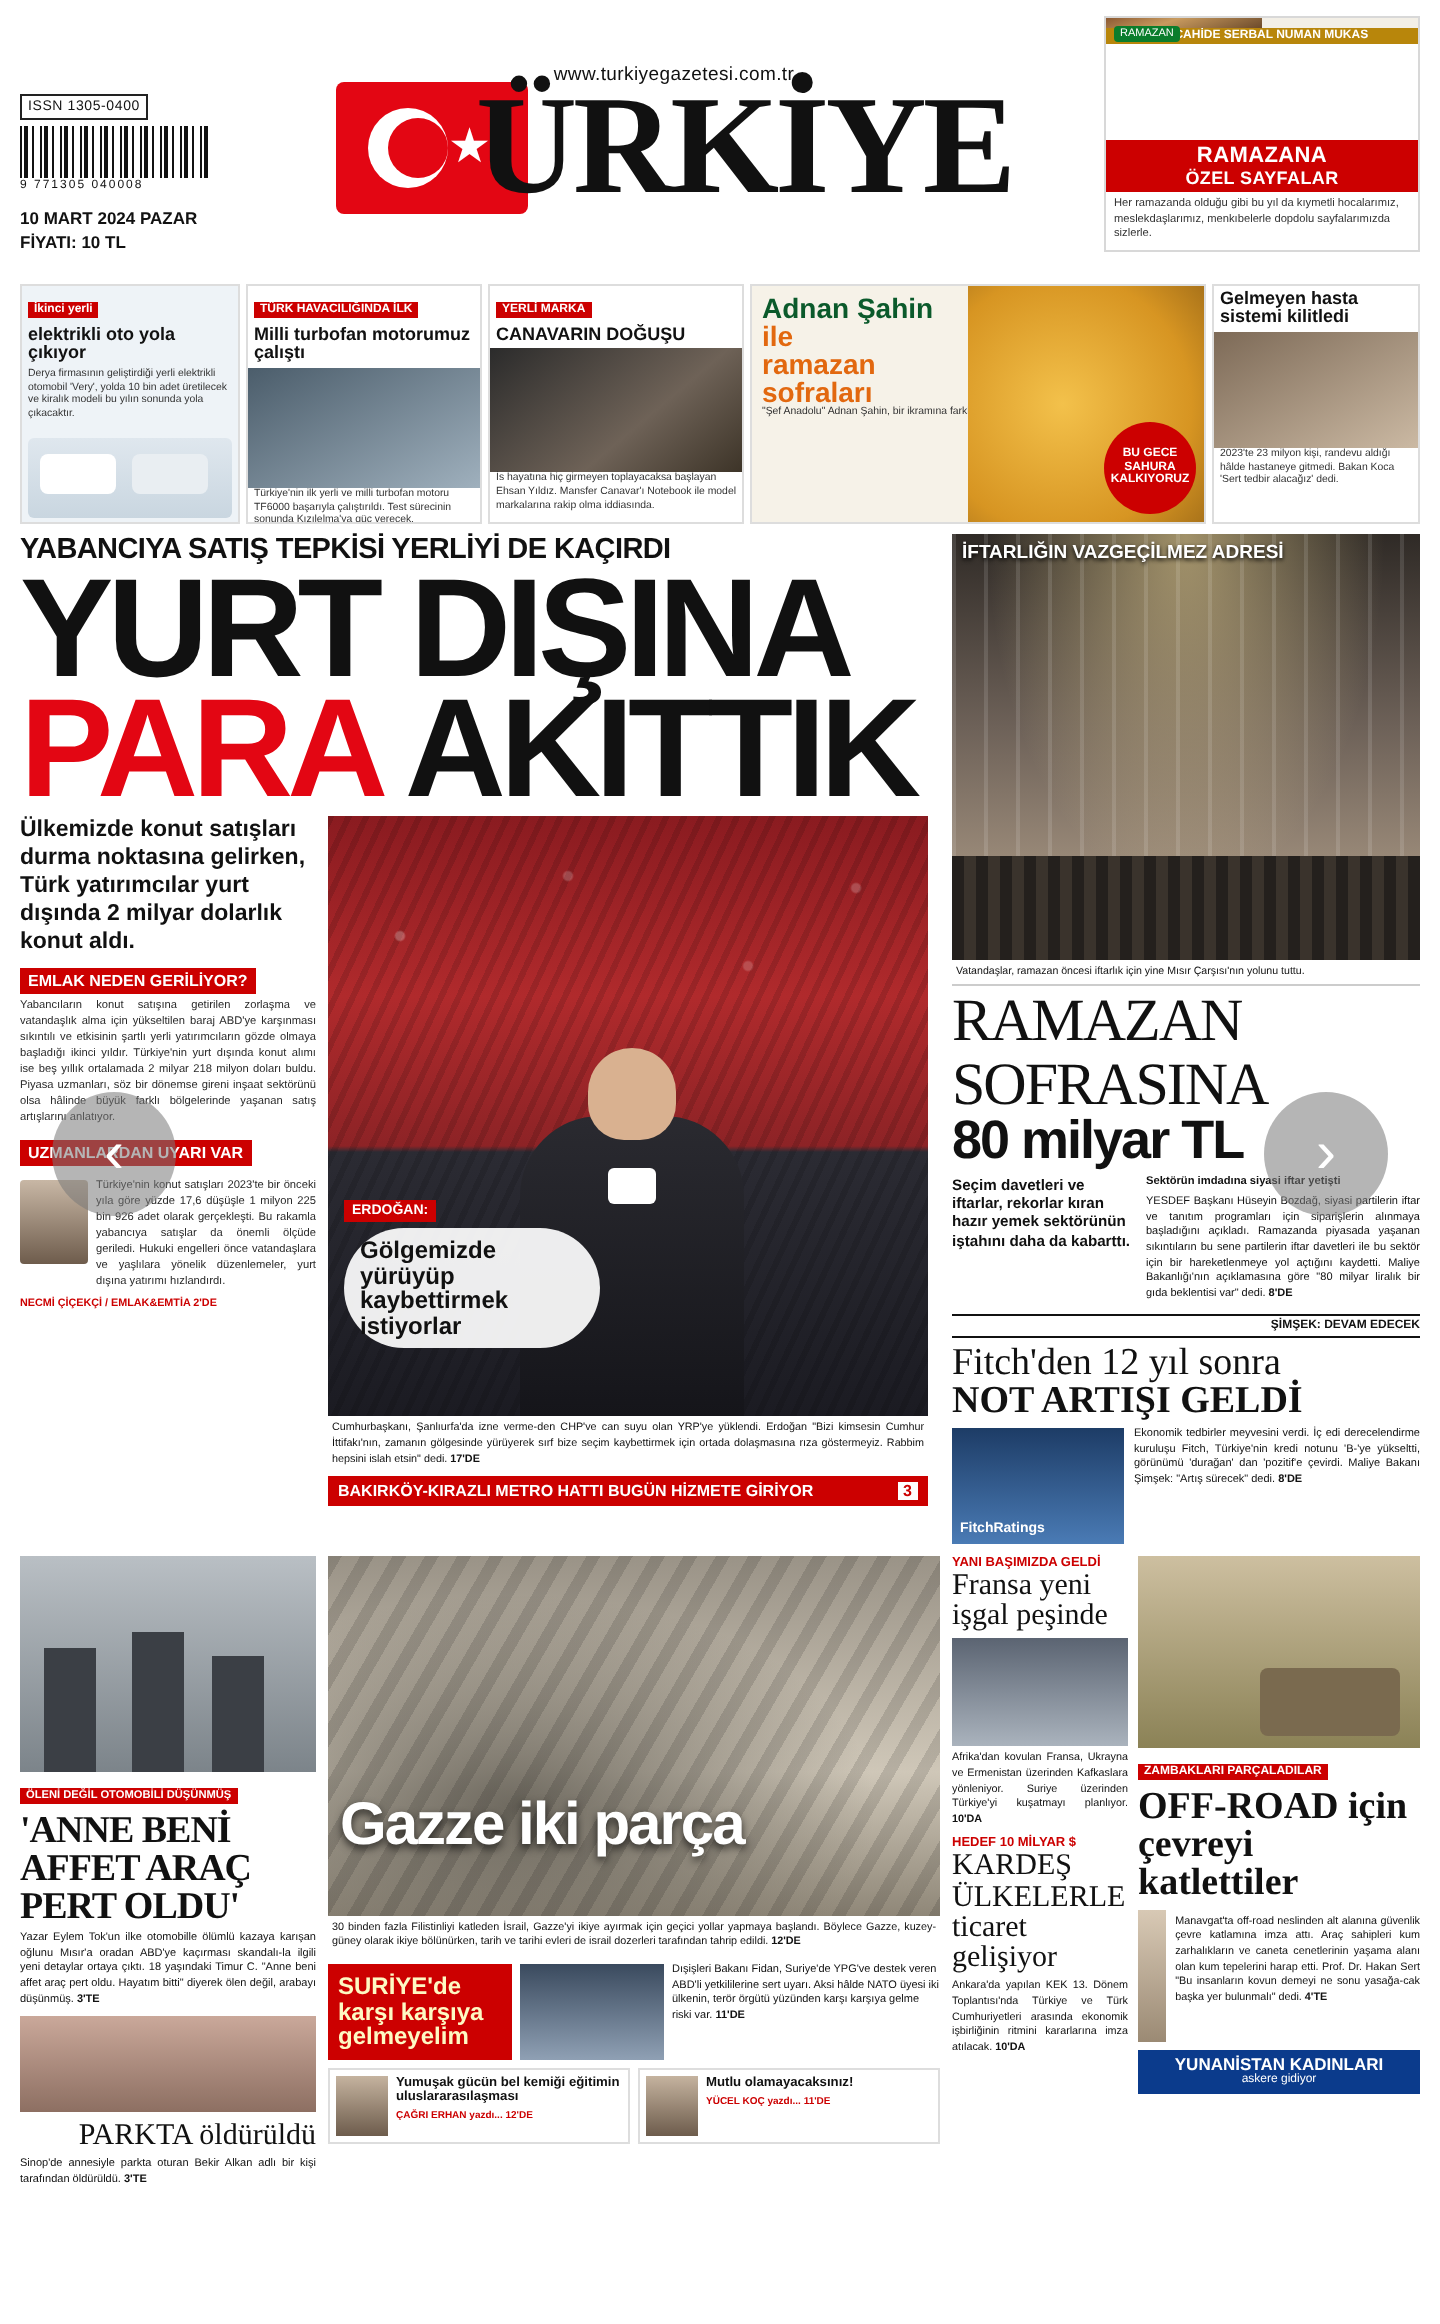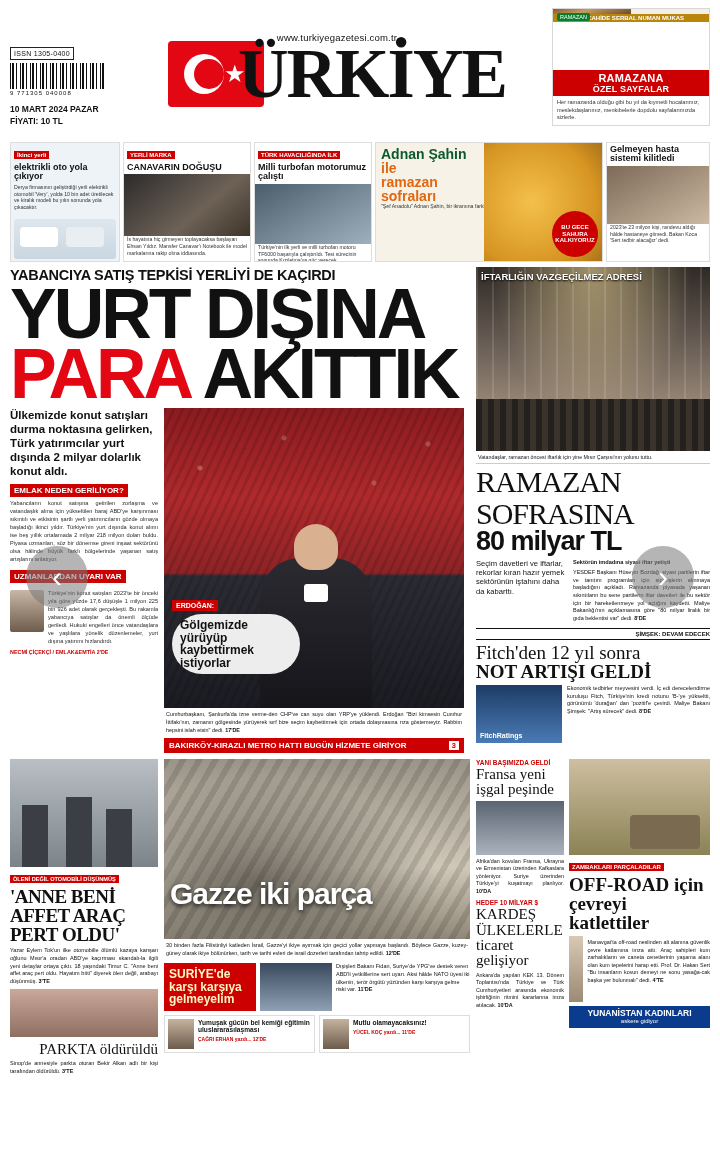--- a/index.html
+++ b/index.html
@@ -138,33 +138,33 @@
   .pm-person:before { content:""; position:absolute; left:34px; top:-34px; width:44px; height:46px; background:#d9b190; border-radius:22px 22px 18px 18px; }
   .pm-person:after { content:""; position:absolute; left:44px; top:26px; width:24px; height:18px; background:#fff; border-radius:3px; }
   .pm-callout { position: absolute; left: 8px; bottom: 34px; width: 128px; }
   .pm-tag { background: #c00; color: #fff; font-size: 7px; font-weight: bold; padding: 2px 4px; display: inline-block; }
   .pm-bubble { background: rgba(255,255,255,.92); border-radius: 30px; padding: 5px 8px; font-size: 12px; font-weight: bold; line-height: 1.05; color: #111; margin-top: 2px; }
   .pm-caption { font-size: 5.4px; line-height: 1.4; padding: 3px 2px 0; text-align: justify; }
   .strip-red { background: #c00; color: #fff; font-size: 8px; font-weight: bold; padding: 3px 5px; margin-top: 4px; display: flex; justify-content: space-between; }
   .strip-red .pg { background: #fff; color: #c00; padding: 0 3px; }
 
   
-  .r-img { height: 184px; background: linear-gradient(#2f2a26,#6d6158 45%,#b9a68f); position: relative; overflow: hidden; }
+  .r-img { height: 213px; background: linear-gradient(#2f2a26,#6d6158 45%,#b9a68f); position: relative; overflow: hidden; }
   .r-img .arches { position: absolute; inset: 0;
     background: repeating-linear-gradient(to right, rgba(255,255,255,.12) 0 2px, transparent 2px 16px),
       radial-gradient(ellipse at 50% 0%, rgba(255,230,160,.55), transparent 60%);
   }
   .r-img .people { position: absolute; bottom: 0; left: 0; right: 0; height: 52px;
     background: repeating-linear-gradient(to right, #24201d 0 6px, #3a332c 6px 12px); }
   .r-label { position: absolute; left: 5px; top: 5px; color: #fff; font-size: 9.5px; font-weight: bold; line-height: 1.05; text-shadow: 0 1px 2px #000; }
   .r-cap { font-size: 5.3px; padding: 3px 2px; border-bottom: 1px solid #ccc; }
   .r-head { font-family: "Liberation Serif", serif; font-size: 30px; line-height: .92; font-weight: normal; margin: 4px 0 0; letter-spacing: -1px; }
   .r-head2 { font-weight: bold; font-size: 27px; letter-spacing: -1px; line-height: 1; margin-top: 1px; }
   .r-two { display: flex; gap: 5px; margin-top: 4px; }
-  .r-lead { font-size: 7.6px; font-weight: normal; line-height: 1.2; width: 92px; }
+  .r-lead { font-size: 7.6px; font-weight: bold; line-height: 1.2; width: 92px; }
   .r-body { font-size: 5.5px; line-height: 1.4; flex: 1; text-align: justify; }
   .r-bar { border-top: 1px solid #111; border-bottom: 1px solid #111; font-size: 6px; font-weight: bold; padding: 2px 0; margin: 5px 0 3px; text-align: right; }
   .r-h3 { font-family: "Liberation Serif", serif; font-size: 19px; line-height: 1; font-weight: normal; }
   .r-h3 b { font-weight: bold; }
   .r-fitch { display: flex; gap: 5px; margin-top: 4px; }
   .r-fitch .ph { width: 86px; height: 58px; background: linear-gradient(#1d3c66,#4a7bb5); position: relative; }
   .r-fitch .ph span { position: absolute; left: 4px; bottom: 4px; color: #fff; font-size: 7px; font-weight: bold; }
 
   
   .lower { display: flex; gap: 6px; margin-top: 6px; }
@@ -266,32 +266,32 @@
   </div>
 
   <div class="teasers">
     <div class="tz tz1">
       <div class="tz-kicker">İkinci yerli</div>
       <div class="tz-title">elektrikli oto yola çıkıyor</div>
       <div class="tz-txt">Derya firmasının geliştirdiği yerli elektrikli otomobil 'Very', yolda 10 bin adet üretilecek ve kiralık modeli bu yılın sonunda yola çıkacaktır.</div>
       <div class="cars"></div>
     </div>
 
+    <div class="tz tz2">
+      <div class="tz-kicker">TÜRK HAVACILIĞINDA İLK</div>
+      <div class="tz-title">Milli turbofan motorumuz çalıştı</div>
+      <div class="ph"></div>
+      <div class="tz-txt">Türkiye'nin ilk yerli ve milli turbofan motoru TF6000 başarıyla çalıştırıldı. Test sürecinin sonunda Kızılelma'ya güç verecek.</div>
+    </div>
+
     <div class="tz tz3">
       <div class="tz-kicker">YERLİ MARKA</div>
       <div class="tz-title">CANAVARIN DOĞUŞU</div>
       <div class="ph"></div>
       <div class="tz-txt">İs hayatına hiç girmeyen toplayacaksa başlayan Ehsan Yıldız. Mansfer Canavar'ı Notebook ile model markalarına rakip olma iddiasında.</div>
-    </div>
-
-    <div class="tz tz2">
-      <div class="tz-kicker">TÜRK HAVACILIĞINDA İLK</div>
-      <div class="tz-title">Milli turbofan motorumuz çalıştı</div>
-      <div class="ph"></div>
-      <div class="tz-txt">Türkiye'nin ilk yerli ve milli turbofan motoru TF6000 başarıyla çalıştırıldı. Test sürecinin sonunda Kızılelma'ya güç verecek.</div>
     </div>
 
     <div class="tz tz5">
       <div class="food"></div>
       <div class="name">
         <span>Adnan Şahin</span>
         <span class="orange">ile</span>
         <span class="orange">ramazan</span>
         <span class="orange">sofraları</span>
       </div>

